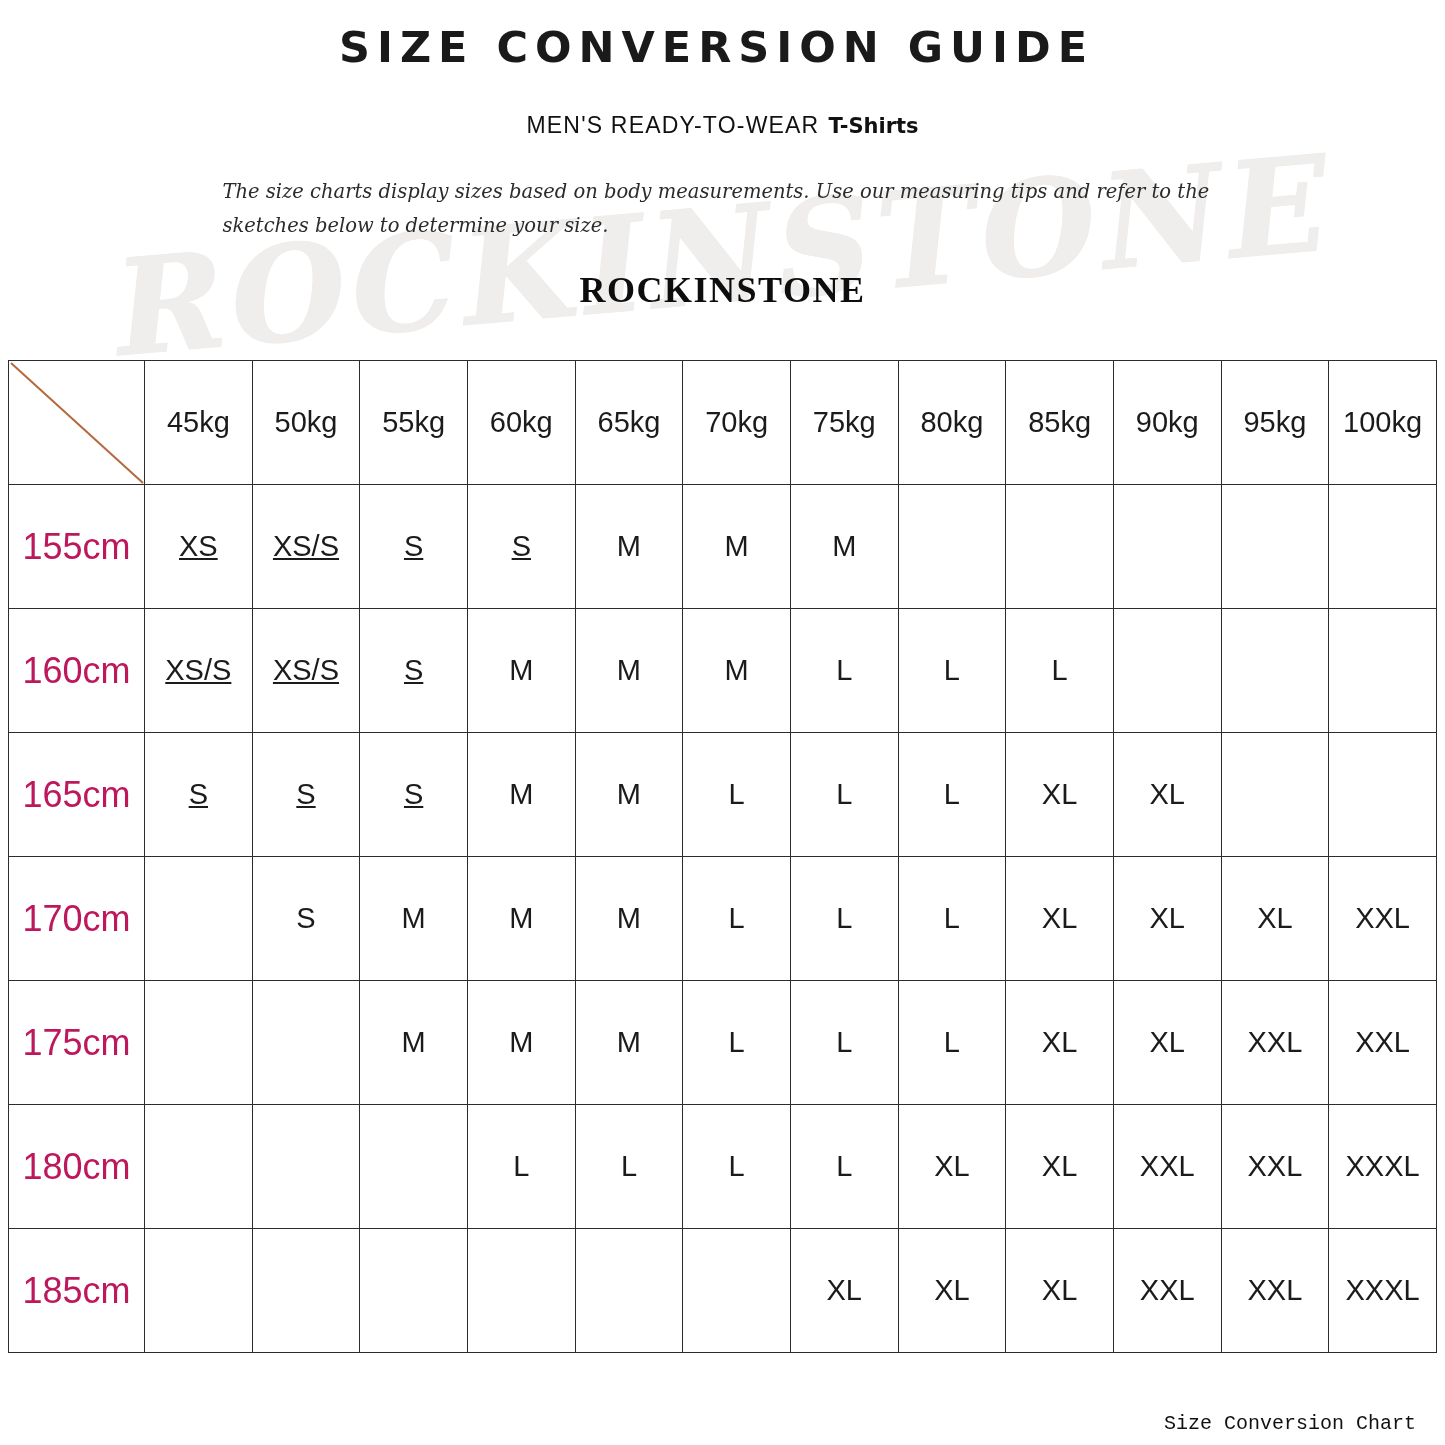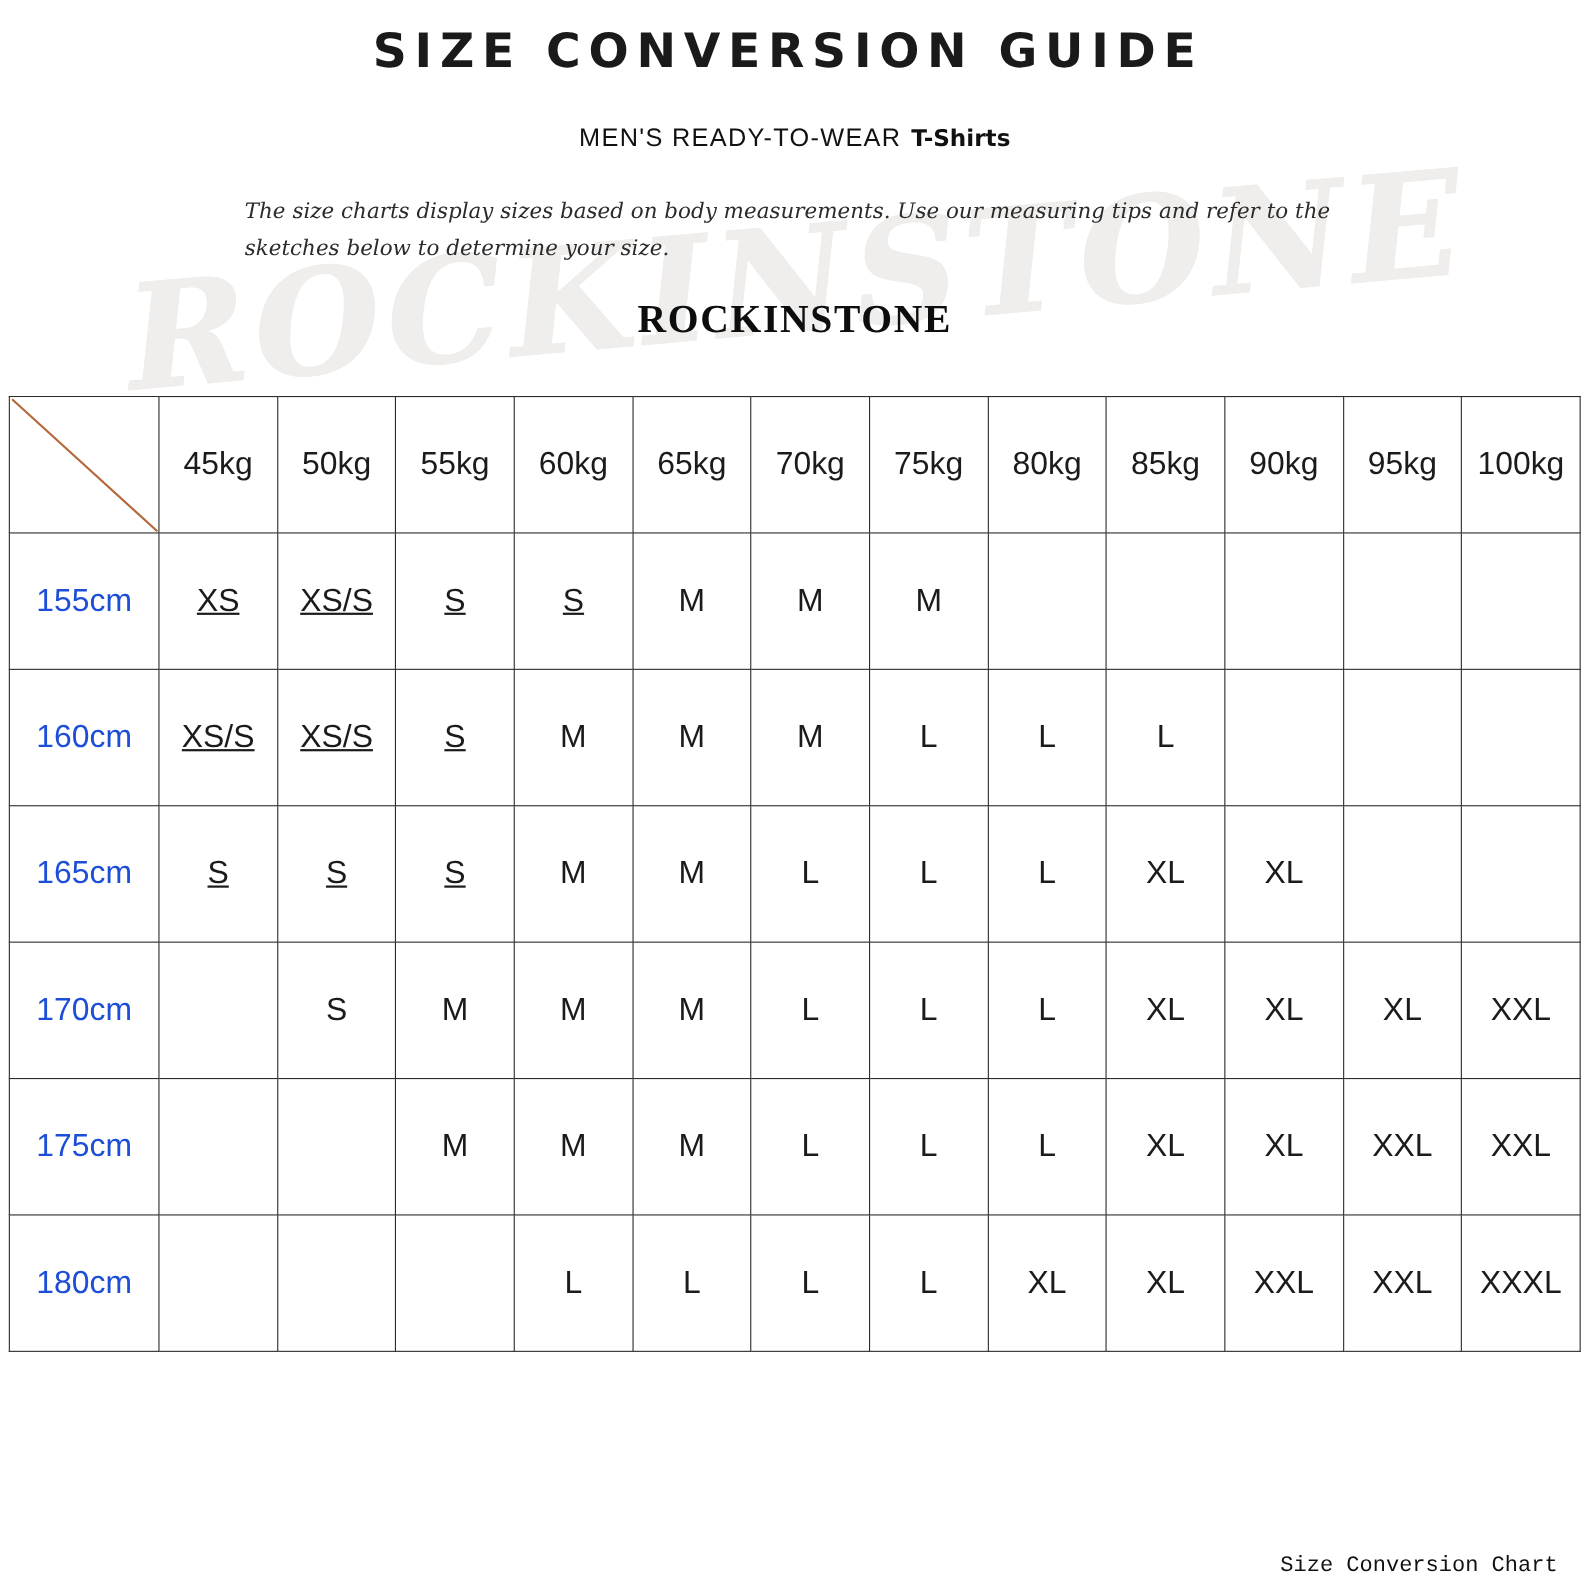--- a/index.html
+++ b/index.html
@@ -129,22 +129,22 @@
   table.size-table .corner-cell {
     width: 136px;
     position: relative;
     overflow: hidden;
     background: #ffffff;
   }
   .corner-cell svg { display: block; position: absolute; top: 0; left: 0; }
 
   table.size-table .row-head {
     width: 136px;
-    font-size: 29px;
-    color: #1d4ed8;
+    font-size: 36px;
+    color: #be185d;
   }
 
   table.size-table th.col-head {
     font-weight: 400;
     font-size: 29px;
   }
 
   
   .c-none  { background: #ffffff; }
   .c-light { background: #e8e8e8; text-decoration: underline; }
@@ -289,18 +289,33 @@
             <td class="c-blue">L</td>
             <td class="c-blue">L</td>
             <td class="c-blue">L</td>
             <td class="c-blue">L</td>
             <td class="c-grey">XL</td>
             <td class="c-grey">XL</td>
             <td class="c-pale">XXL</td>
             <td class="c-pale">XXL</td>
             <td class="c-blue">XXXL</td>
           </tr>
+          <tr>
+            <td class="row-head">185cm</td>
+            <td class="c-none"></td>
+            <td class="c-none"></td>
+            <td class="c-none"></td>
+            <td class="c-none"></td>
+            <td class="c-none"></td>
+            <td class="c-none"></td>
+            <td class="c-grey">XL</td>
+            <td class="c-grey">XL</td>
+            <td class="c-grey">XL</td>
+            <td class="c-pale">XXL</td>
+            <td class="c-pale">XXL</td>
+            <td class="c-blue">XXXL</td>
+          </tr>
         </tbody>
     </table>
   </div>
 
   <div class="footer-caption">Size Conversion Chart</div>
 </div>
 
 </body></html>

